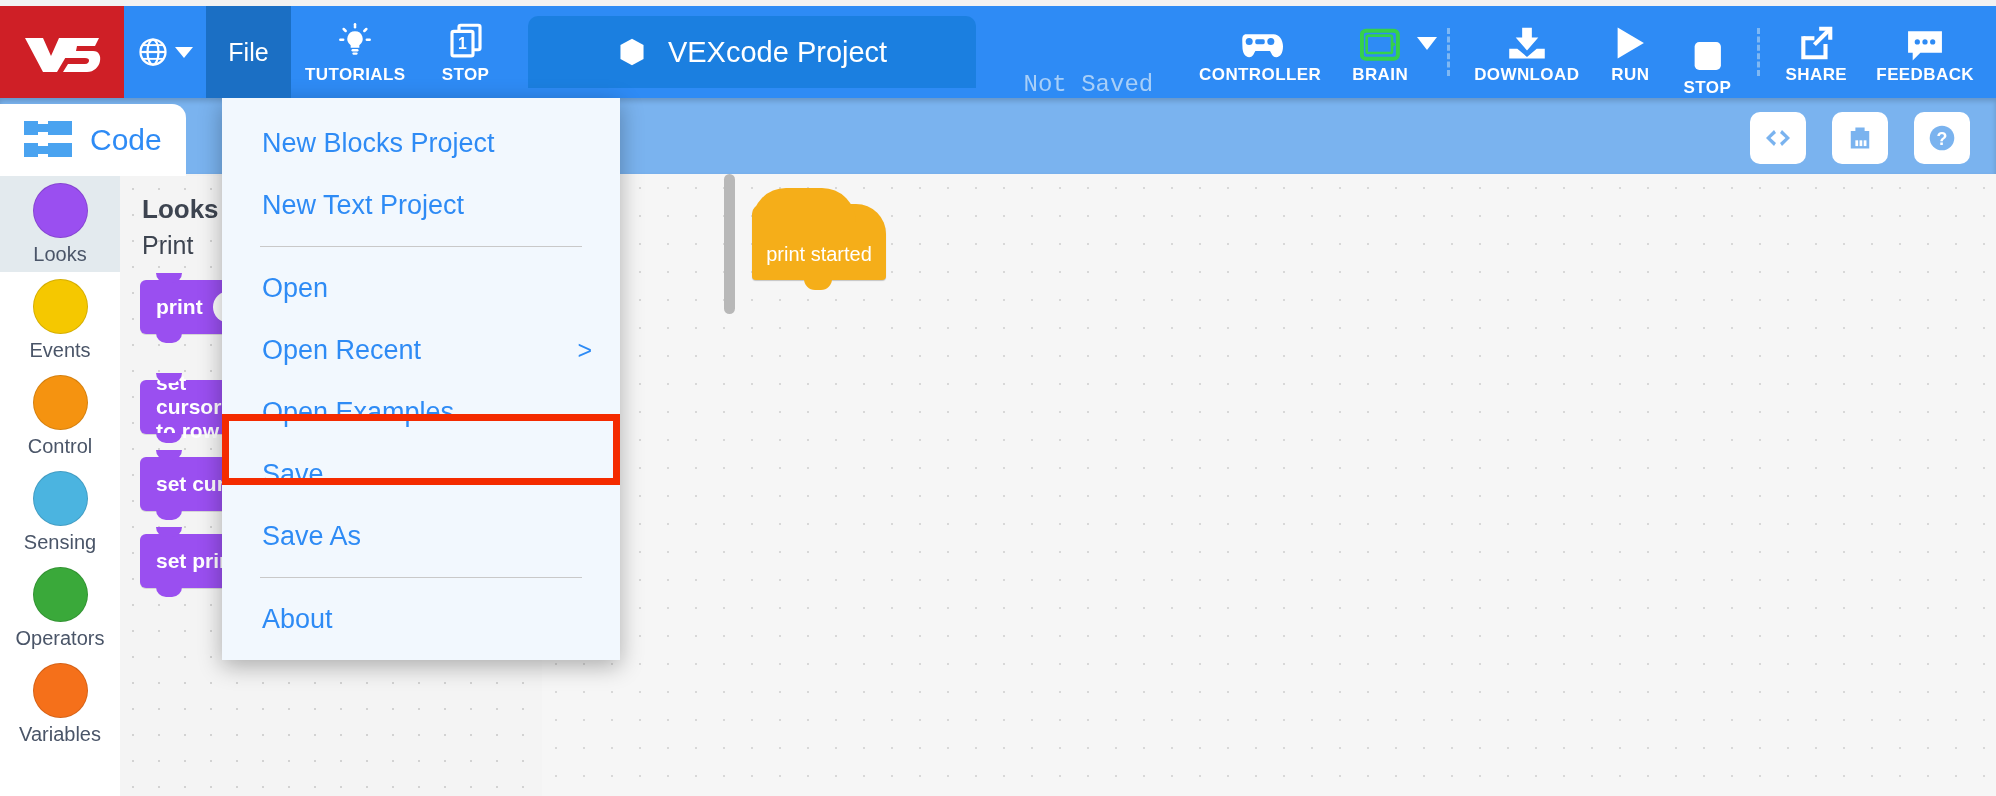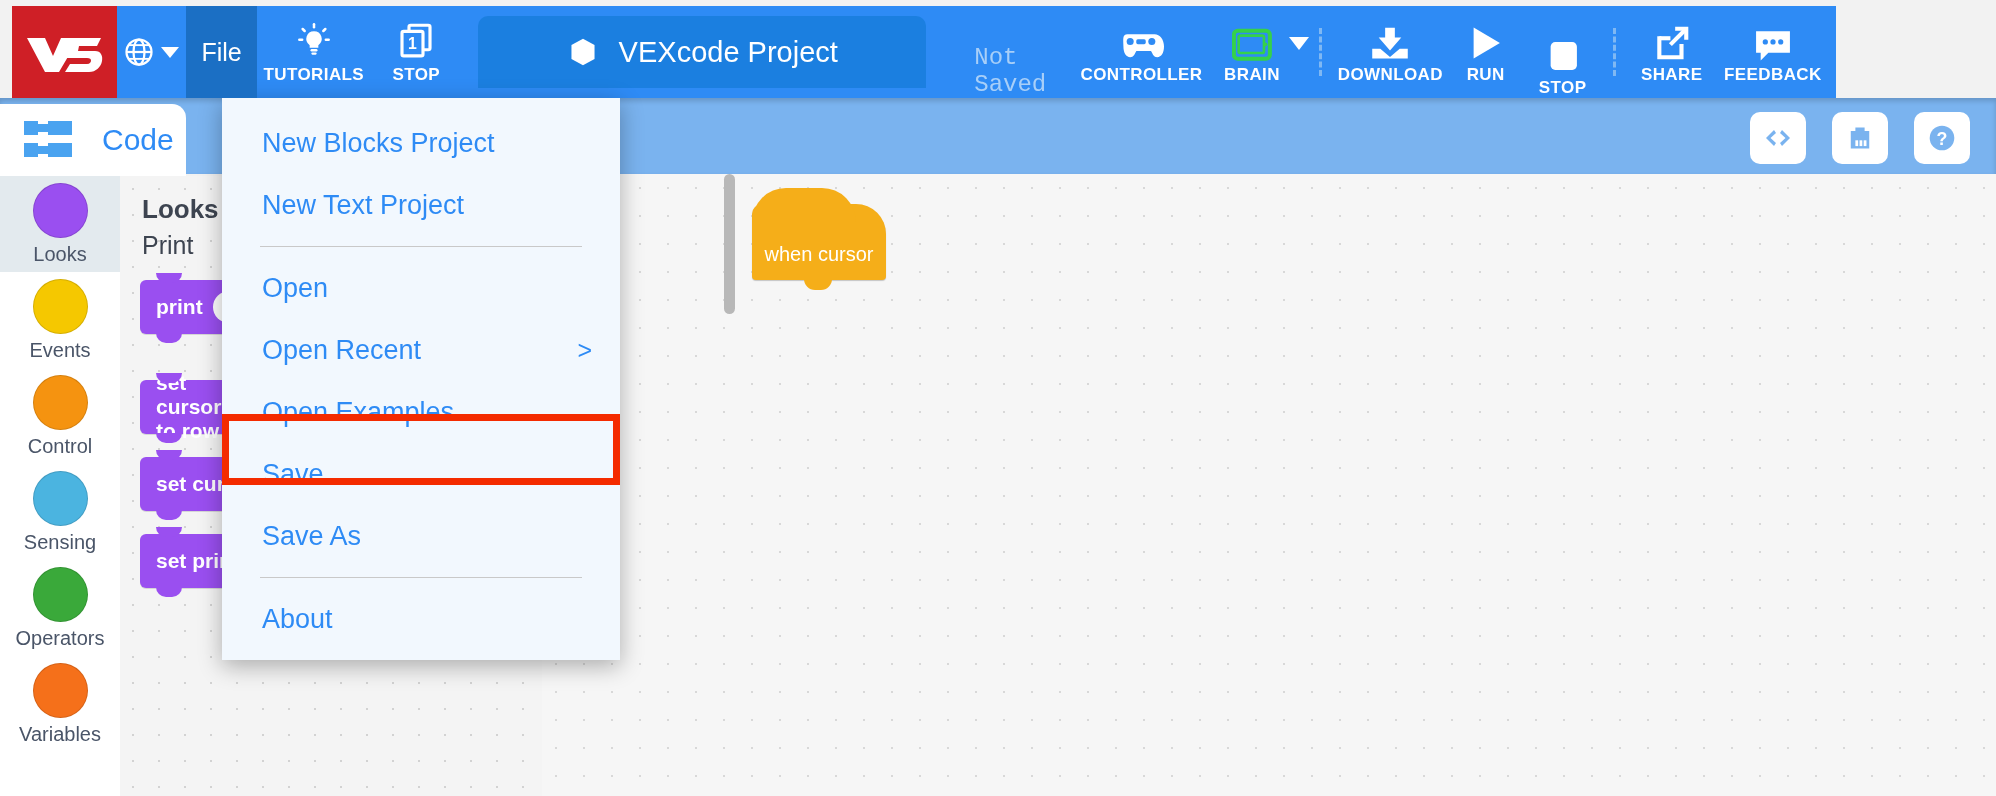--- a/index.html
+++ b/index.html
@@ -7,22 +7,22 @@
     width: 1996px; height: 796px;
     font-family: "Liberation Sans", sans-serif;
     overflow: hidden;
     background: #f2f2f2;
   }
 
   #app { position: relative; width: 1996px; height: 796px; }
 
   
   .toolbar {
-    position: absolute; top: 6px; left: 12px;
-    width: 1824px; height: 92px;
+    position: absolute; top: 6px; left: 0;
+    width: 1996px; height: 92px;
     background: #2e8bf5;
     display: flex; align-items: stretch;
   }
   .tb-logo {
     width: 124px; background: #cf1f26;
     display: flex; align-items: center; justify-content: center;
   }
   .v5mark { display: block; }
 
   .tb-lang {
@@ -91,21 +91,21 @@
     width: 56px; height: 52px; background: #fff; border-radius: 10px;
     display: flex; align-items: center; justify-content: center;
     cursor: pointer;
   }
 
   
   .codetab {
     position: absolute; top: 104px; left: 0;
     width: 186px; height: 72px; background: #fff;
     border-radius: 0 14px 0 0;
-    display: flex; align-items: center; gap: 24px; padding-left: 22px;
+    display: flex; align-items: center; gap: 12px; padding-left: 22px;
     z-index: 20; cursor: pointer;
   }
   .codetab .txt { color: #2e8bf5; font-size: 30px; }
 
   
   .sidebar {
     position: absolute; top: 176px; left: 0;
     width: 120px; height: 620px; background: #fff; z-index: 18;
   }
   .cat {
@@ -483,21 +483,21 @@
       <span class="drop">
         <span>Brain</span>
         <span class="dc"></span>
       </span>
     </div>
   </div>
 
   <div class="workspace">
     <div class="vscroll"></div>
     <div class="hatblock">
-      <span class="hat-lbl">when cursor</span>
+      <span class="hat-lbl">print started</span>
     </div>
   </div>
 
   <div class="menu">
     <div class="mi">New Blocks Project</div>
     <div class="mi">New Text Project</div>
     <div class="msep"></div>
     <div class="mi">Open</div>
     <div class="mi">
       <span>Open Recent</span>

